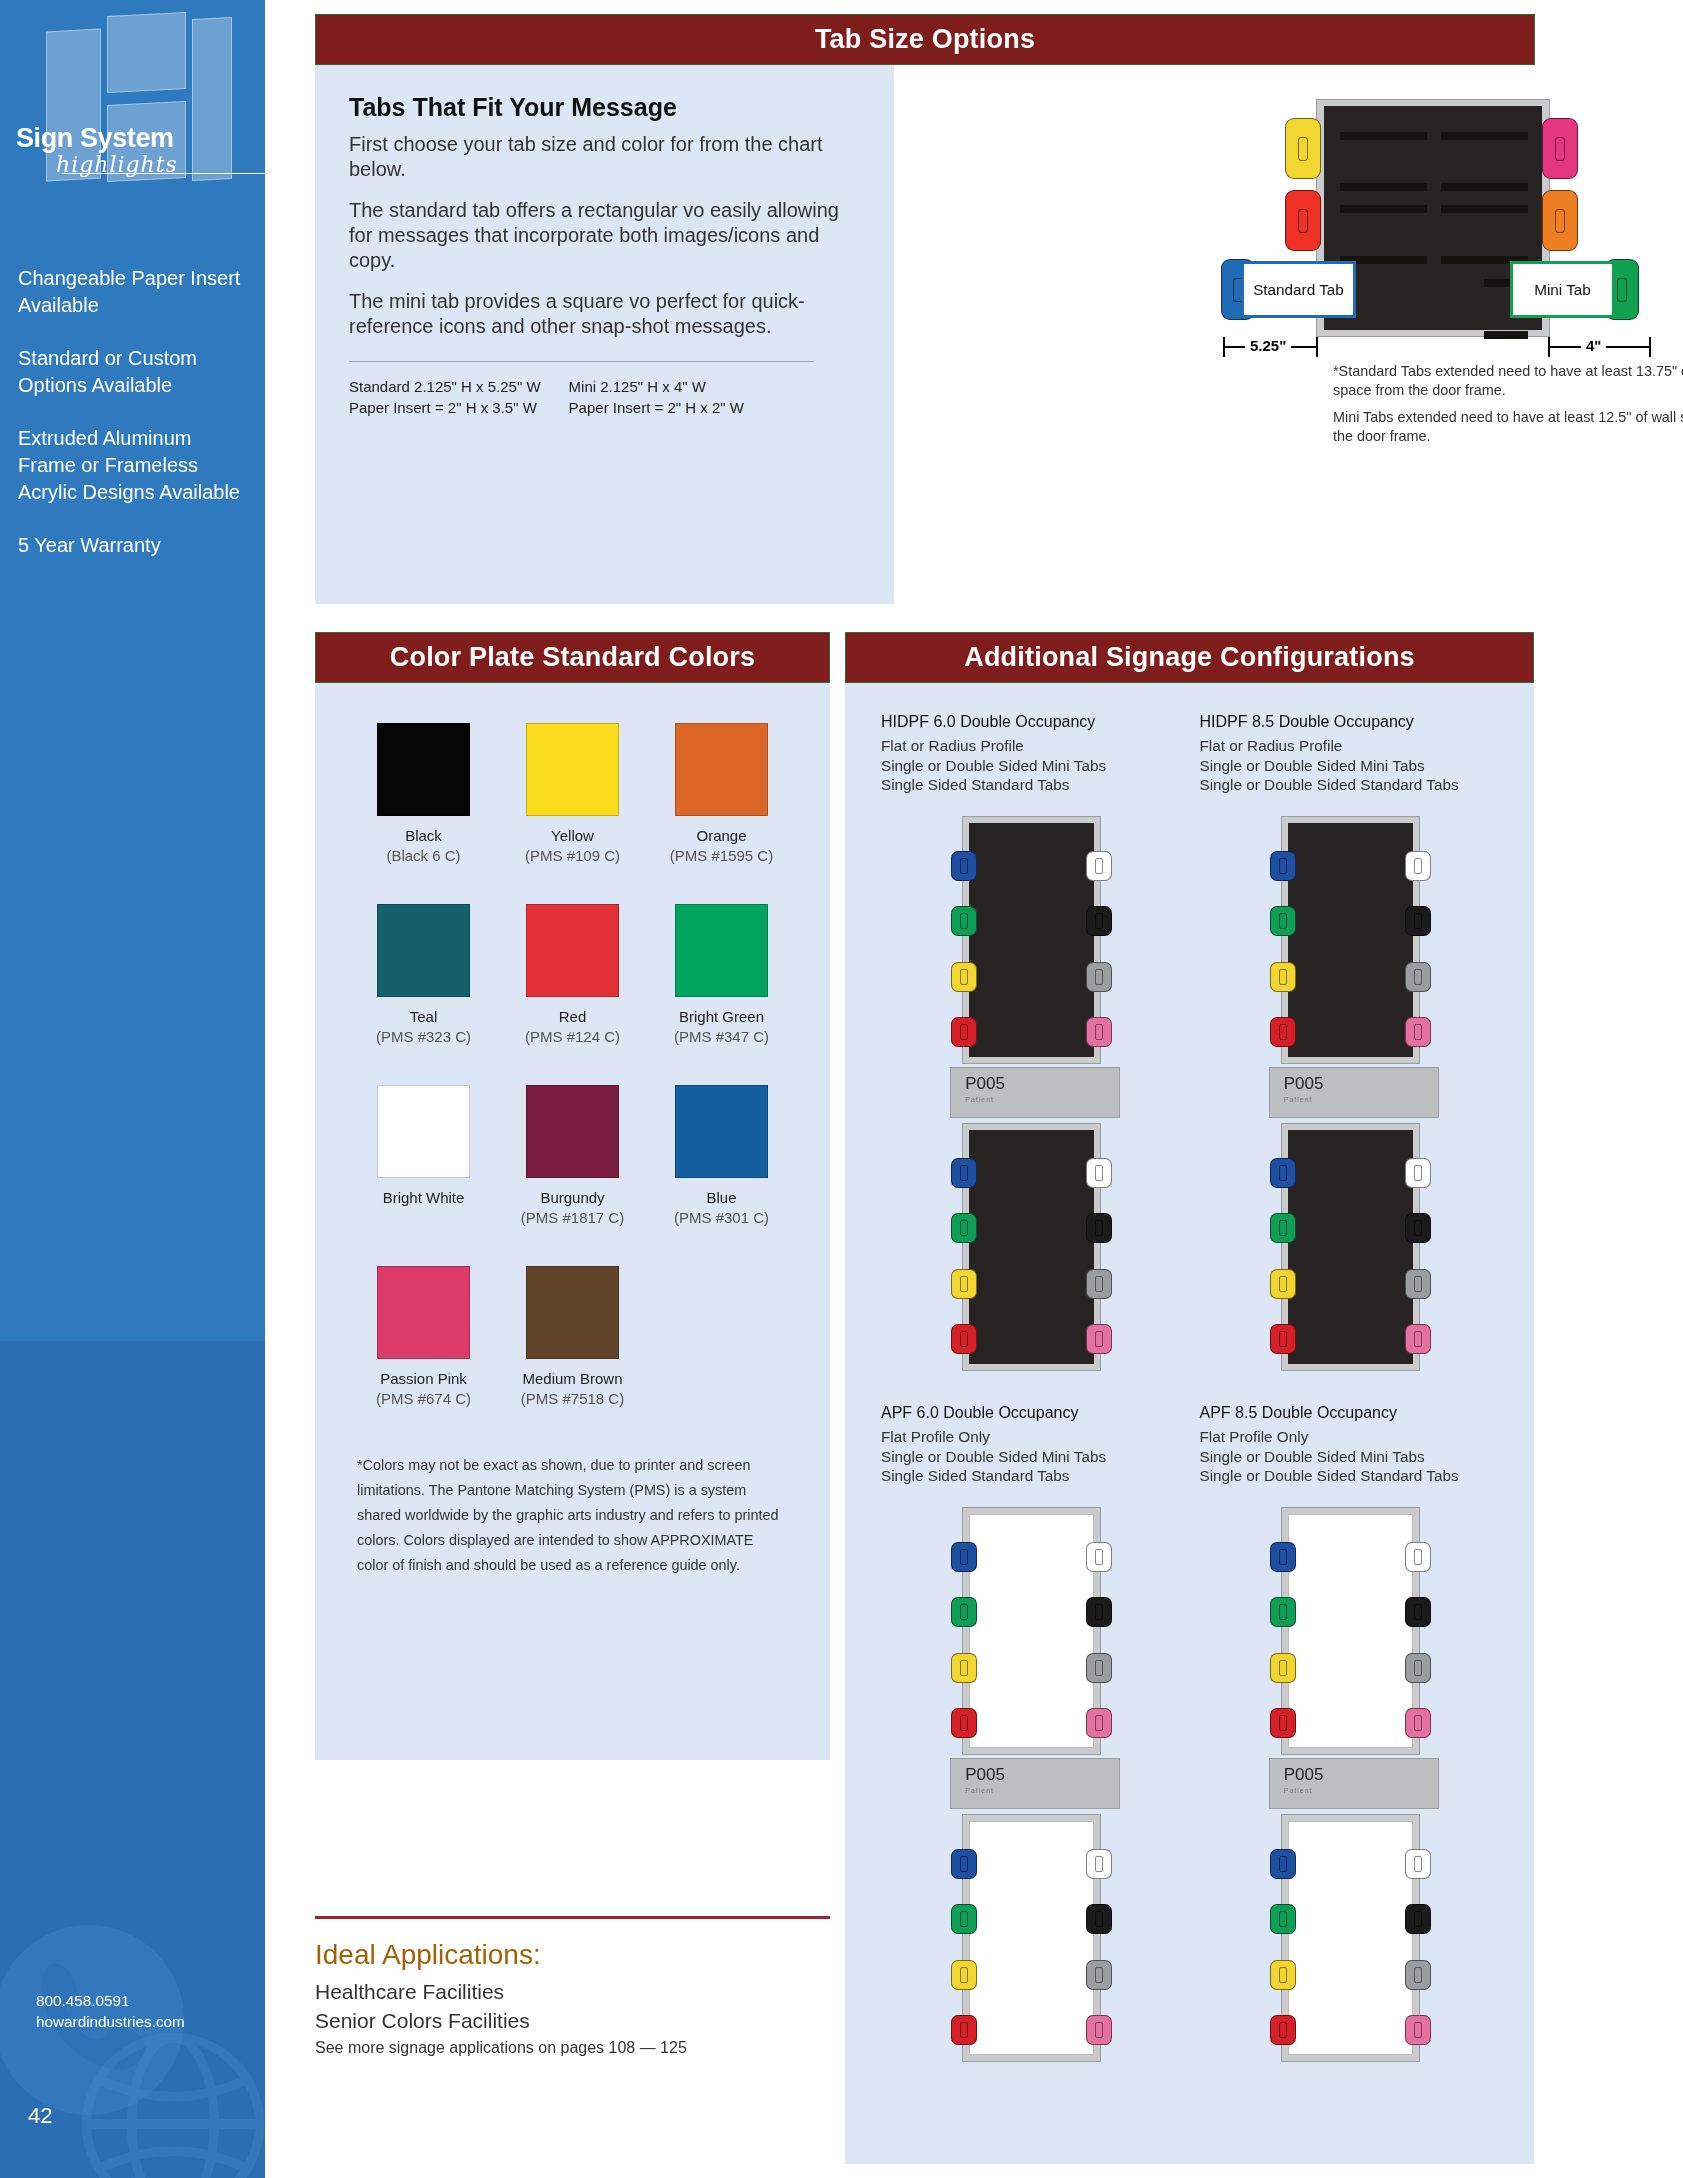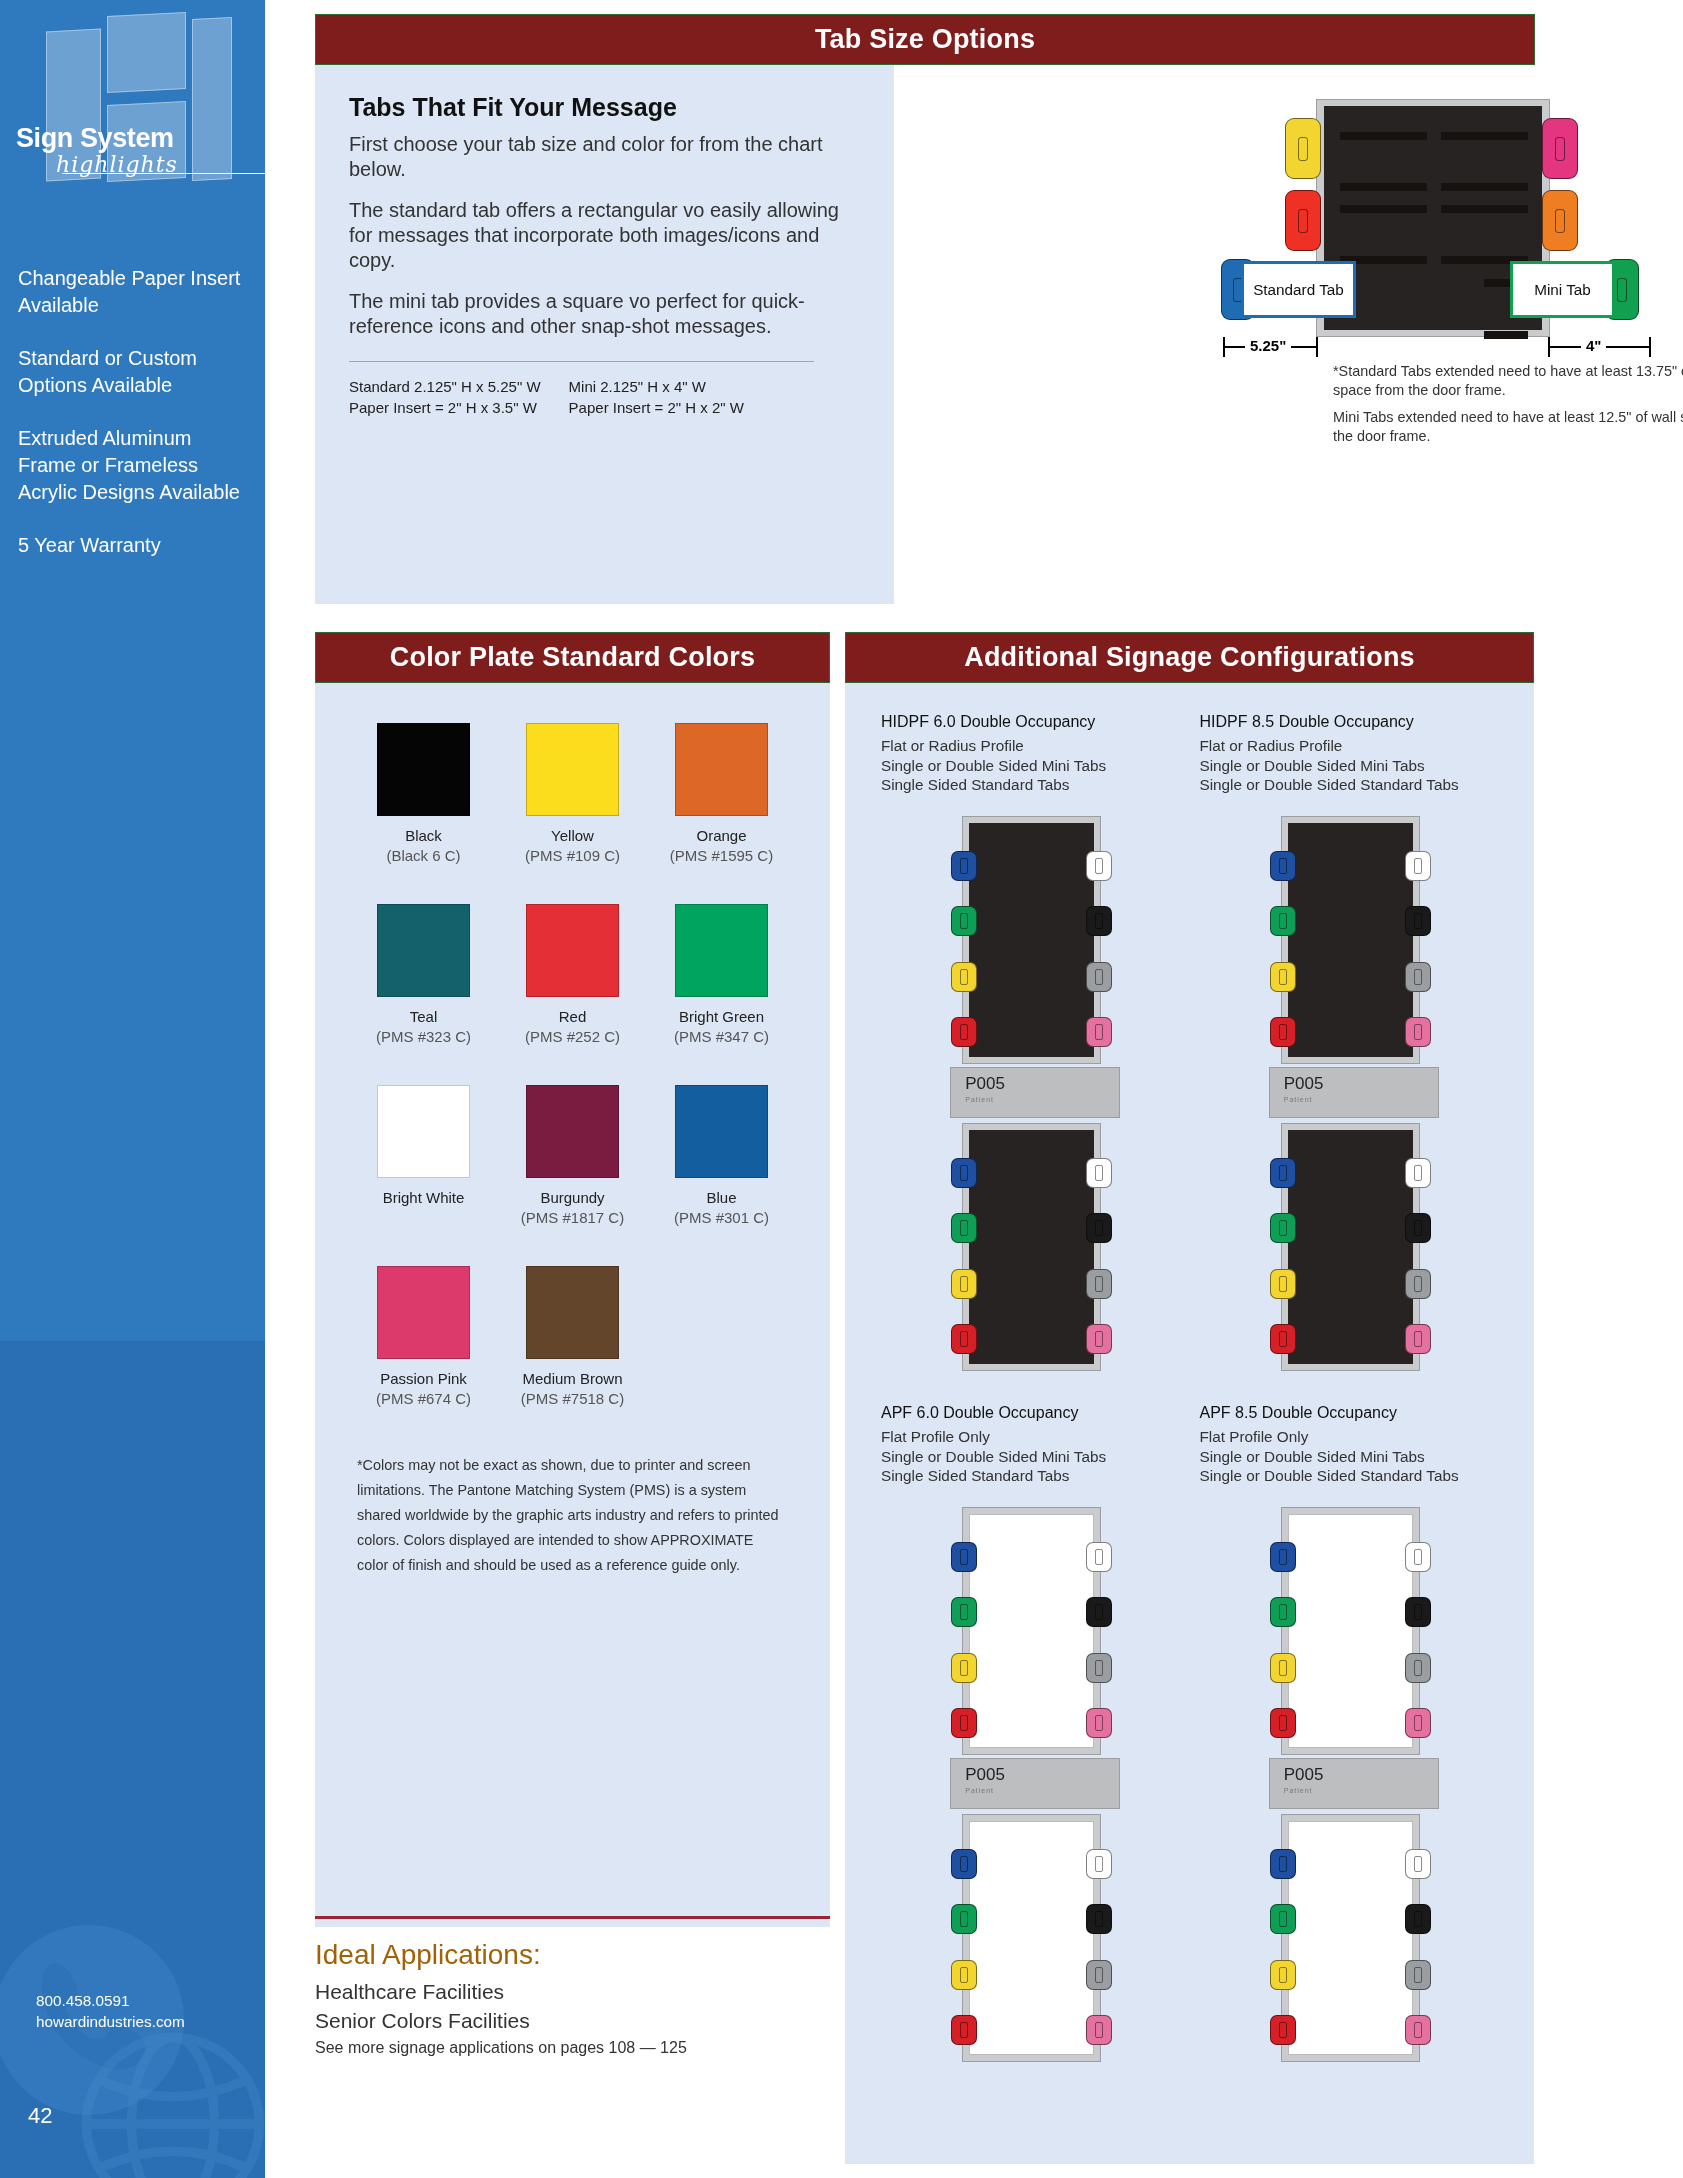--- a/index.html
+++ b/index.html
@@ -190,21 +190,21 @@
   .door-note p { margin-bottom: 8px; }
 
   
   .color-panel {
     position: absolute; left: 315px; top: 632px;
     width: 515px; height: 1251px;
   }
   .color-panel .panel-header { width: 515px; height: 51px; }
   .color-body {
     position: absolute; left: 0; top: 51px;
-    width: 515px; height: 1244px;
+    width: 515px; height: 1077px;
     background: #dce6f4;
     padding: 40px 34px 0 34px;
   }
   .swatch-grid {
     display: grid;
     grid-template-columns: repeat(3, 1fr);
     row-gap: 38px;
   }
   .swatch-cell { text-align: center; }
   .swatch-chip {
@@ -424,21 +424,21 @@
         <div class="swatch-cell">
           <div class="swatch-chip" style="background:#dc6727"></div>
           <div class="swatch-name"><span>Orange</span><br><span class="pms">(PMS #1595 C)</span></div>
         </div>
         <div class="swatch-cell">
           <div class="swatch-chip" style="background:#14606b"></div>
           <div class="swatch-name"><span>Teal</span><br><span class="pms">(PMS #323 C)</span></div>
         </div>
         <div class="swatch-cell">
           <div class="swatch-chip" style="background:#e42f36"></div>
-          <div class="swatch-name"><span>Red</span><br><span class="pms">(PMS #252 C)</span></div>
+          <div class="swatch-name"><span>Red</span><br><span class="pms">(PMS #124 C)</span></div>
         </div>
         <div class="swatch-cell">
           <div class="swatch-chip" style="background:#00a45f"></div>
           <div class="swatch-name"><span>Bright Green</span><br><span class="pms">(PMS #347 C)</span></div>
         </div>
         <div class="swatch-cell">
           <div class="swatch-chip" style="background:#ffffff"></div>
           <div class="swatch-name"><span>Bright White</span></div>
         </div>
         <div class="swatch-cell">

